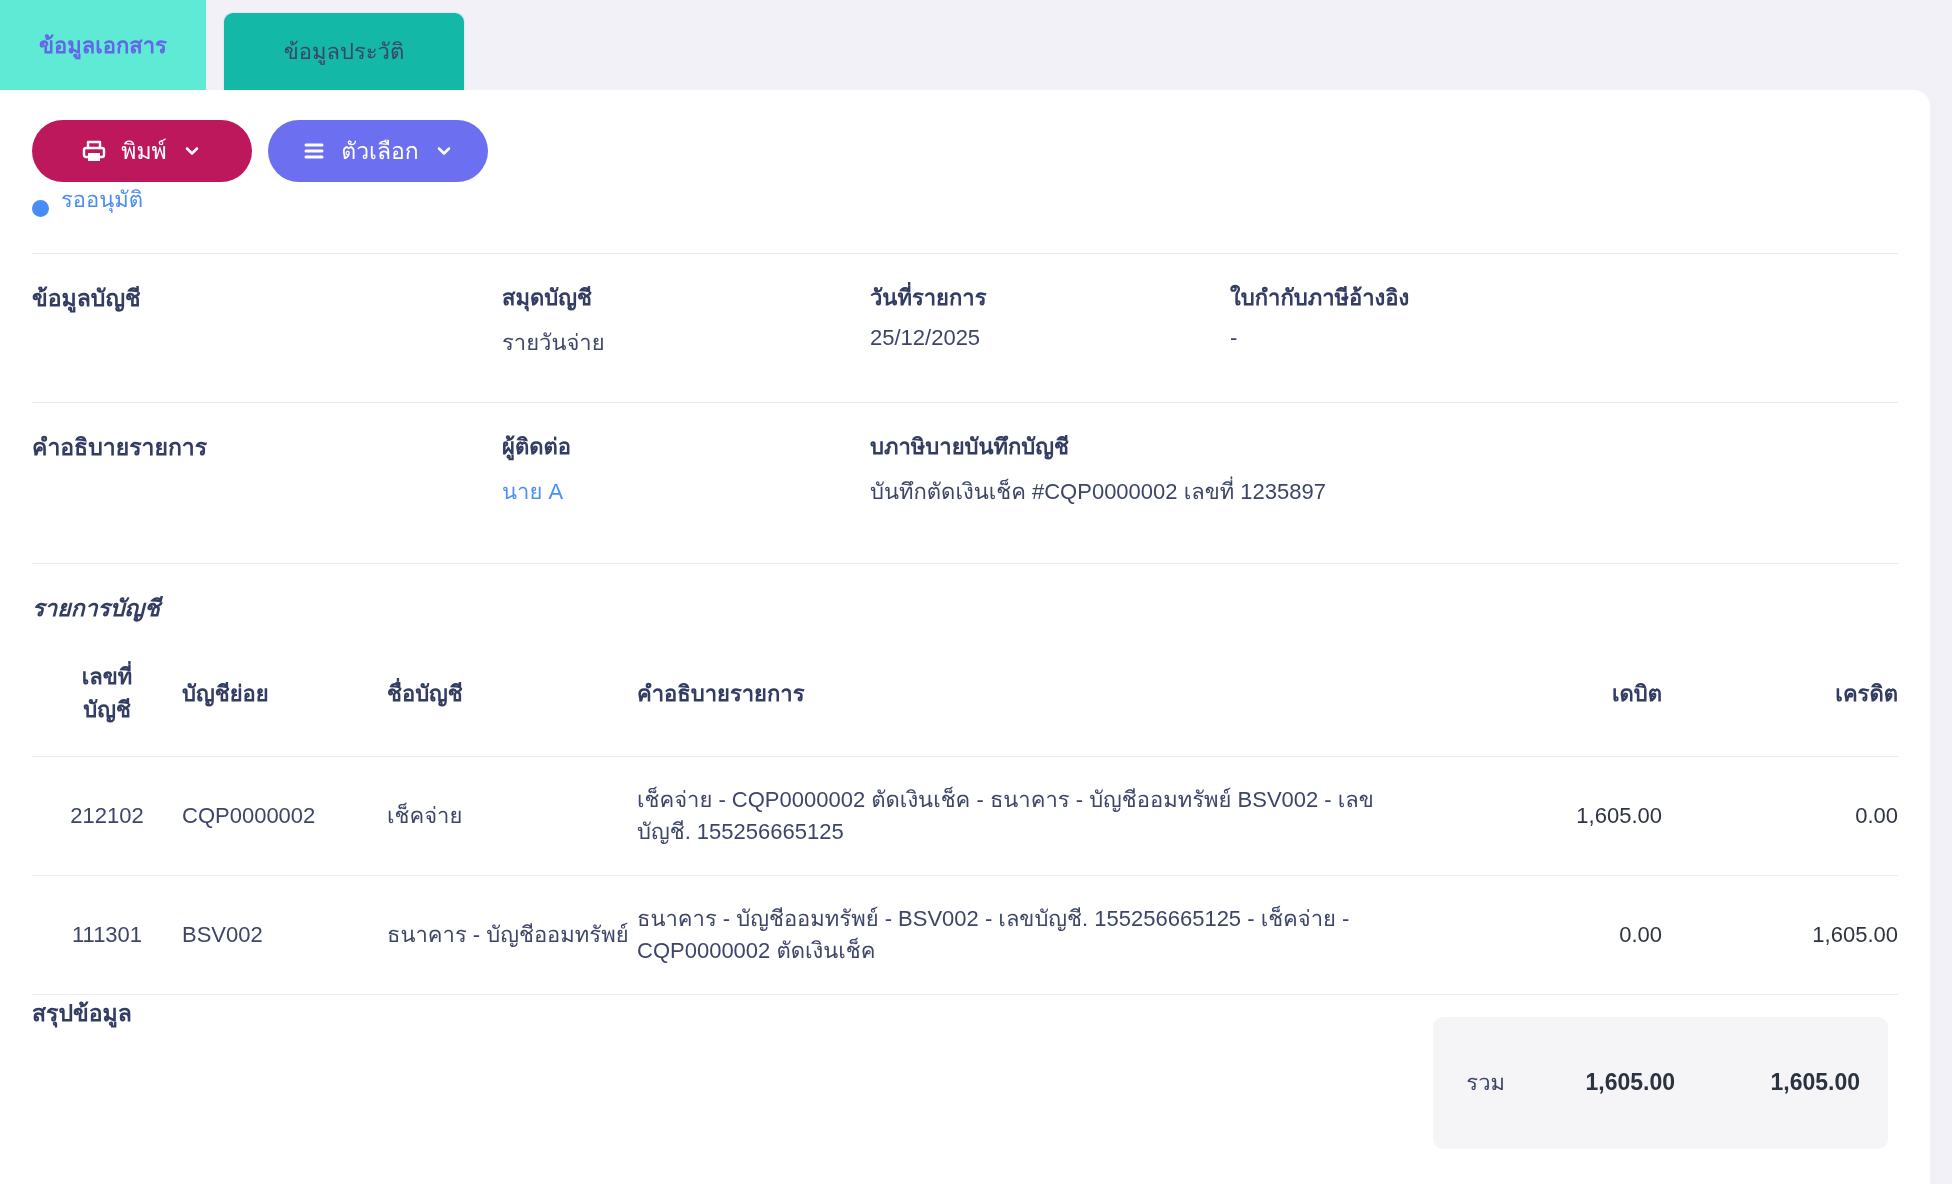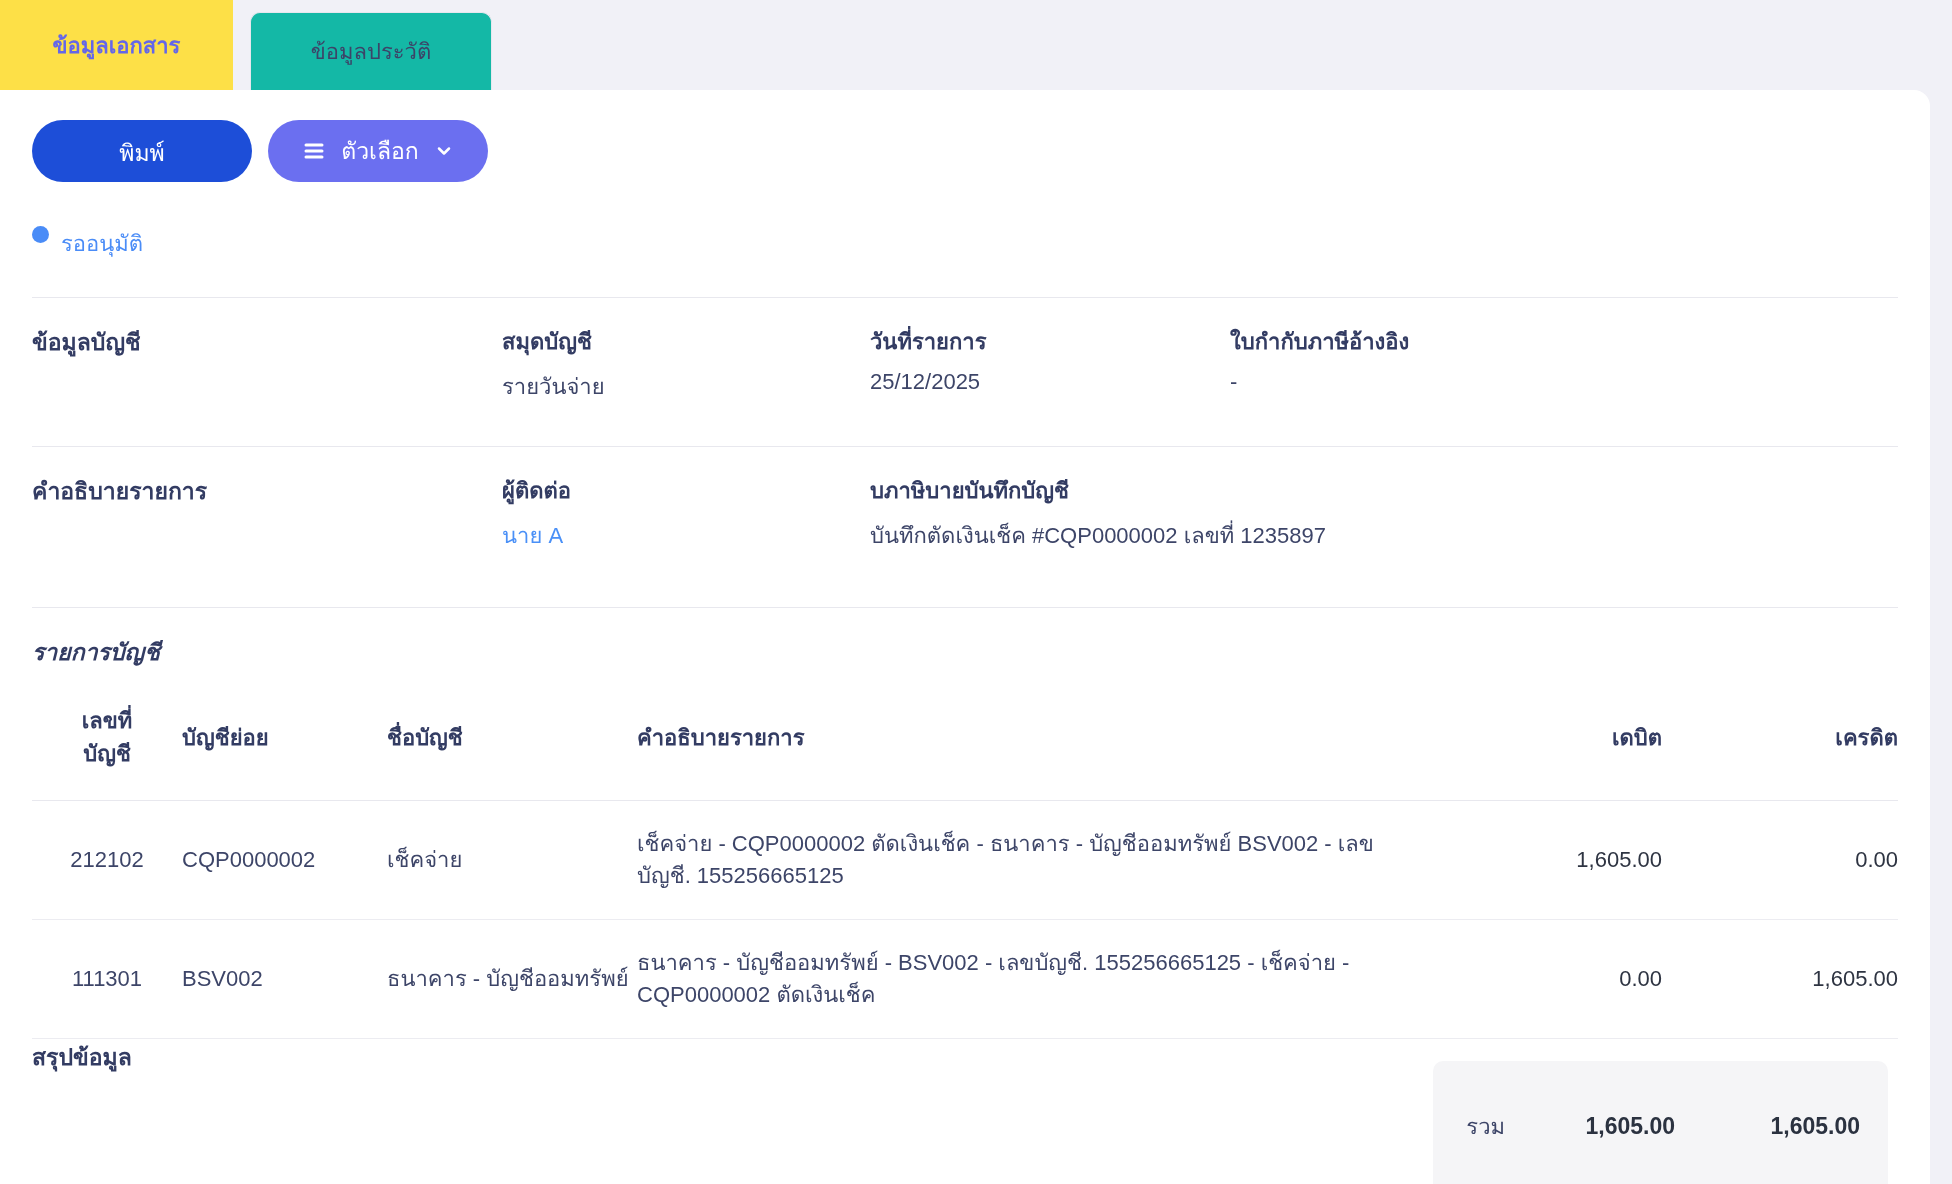--- a/index.html
+++ b/index.html
@@ -6,46 +6,46 @@
   html,body { width:1952px; height:1184px; overflow:hidden; }
   body {
     font-family:"Liberation Sans","DejaVu Sans",sans-serif;
     background:#f1f1f7;
     color:#3d4568;
   }
   
   .tabbar { height:90px; display:flex; align-items:flex-end; }
   .tab { display:flex; align-items:center; justify-content:center; font-size:22px; cursor:pointer; }
   .tab-active {
-    width:233px; height:90px; background:#fde047;
+    width:206px; height:90px; background:#5eead4;
     color:#6466e9; font-weight:700;
   }
   .tab-inactive {
     width:242px; height:78px; margin-left:17px;
     background:#14b8a6; border:1px solid #e7e7ee; border-bottom:none;
     border-radius:10px 10px 0 0; color:#3c4468;
   }
   
   .card {
     background:#ffffff; margin-right:22px; border-radius:0 16px 0 0;
     height:1094px; padding:0 32px; position:relative;
   }
   .header-row { display:flex; justify-content:space-between; align-items:flex-start; padding-top:30px; }
   .page-title { font-size:29px; font-weight:700; color:#343c63; padding-top:6px; }
   .btn-group { display:flex; gap:16px; }
   .btn {
     height:62px; border-radius:31px; border:none; color:#ffffff;
     font-size:23px; font-family:inherit; display:inline-flex; align-items:center;
     justify-content:center; gap:15px; cursor:pointer; padding:0 30px; min-width:220px;
   }
-  .btn-print { background:#1d4ed8;flex-direction:column; }
+  .btn-print { background:#be185d; }
   .btn-options { background:#6b6ff0; }
   .btn svg { display:block; }
   
-  .status-row { display:flex; align-items:flex-start; gap:12px; margin-top:44px; }
+  .status-row { display:flex; align-items:flex-end; gap:12px; }
   .status-dot { width:17px; height:17px; border-radius:50%; background:#4a8cf7; }
   .status-label { font-size:22px; color:#4a8cf7; }
   .divider { border:none; border-top:1px solid #e8e8ee; margin:0; }
   .div1 { margin-top:36px; }
   
   .info-grid {
     display:grid; grid-template-columns:470px 368px 360px 360px 1fr;
     padding-top:26px;
   }
   .info-grid-2 { display:grid; grid-template-columns:470px 368px 1fr; padding-top:26px; }

